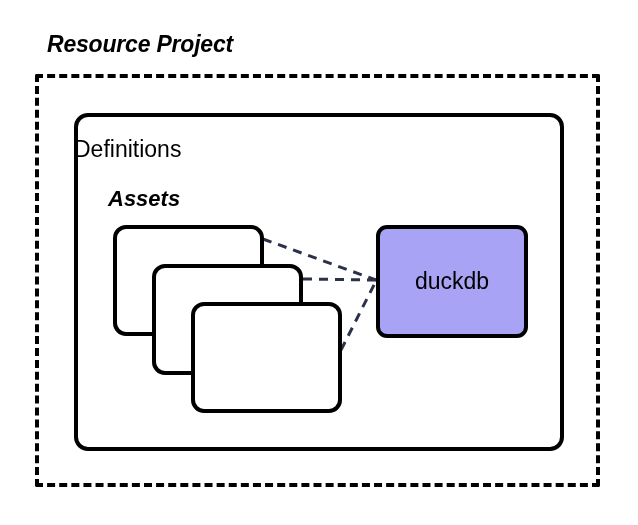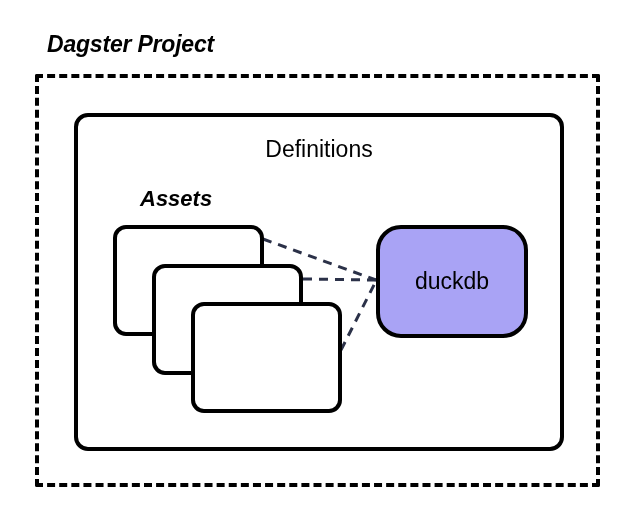--- a/index.html
+++ b/index.html
@@ -59,38 +59,37 @@
     border: 4px solid #000000;
     border-radius: 14px;
     background: #ffffff;
   }
 
   .definitions-title {
     position: absolute;
     left: 74px;
     top: 136px;
     width: 490px;
-    text-align: center;
     font-size: 23px;
     font-weight: 400;
     color: #000000;
     white-space: nowrap;
   }
 
   
   .section-label {
     position: absolute;
     font-size: 22px;
     font-style: italic;
     font-weight: 600;
     color: #000000;
     white-space: nowrap;
   }
   .label-assets {
-    left: 140px;
+    left: 108px;
     top: 186px;
   }
   .label-resource {
     left: 386px;
     top: 186px;
   }
 
   
   .asset-card {
     position: absolute;
@@ -107,21 +106,21 @@
 
   
   .resource-box {
     position: absolute;
     left: 376px;
     top: 225px;
     width: 152px;
     height: 113px;
     box-sizing: border-box;
     border: 4px solid #000000;
-    border-radius: 25px;
+    border-radius: 11px;
     background: #a9a3f5;
     display: flex;
     align-items: center;
     justify-content: center;
     z-index: 6;
   }
   .resource-label {
     font-size: 23px;
     font-weight: 400;
     color: #000000;
@@ -137,21 +136,21 @@
     height: 525px;
     z-index: 2;
     pointer-events: none;
   }
 </style>
 </head>
 <body>
 
 <div id="diagram-root">
 
-  <div class="project-title">Dagster Project</div>
+  <div class="project-title">Resource Project</div>
 
   <div class="project-box"></div>
 
   <div class="definitions-box"></div>
 
   <div class="definitions-title">Definitions</div>
 
   <div class="section-label label-assets">Assets</div>
 
 

